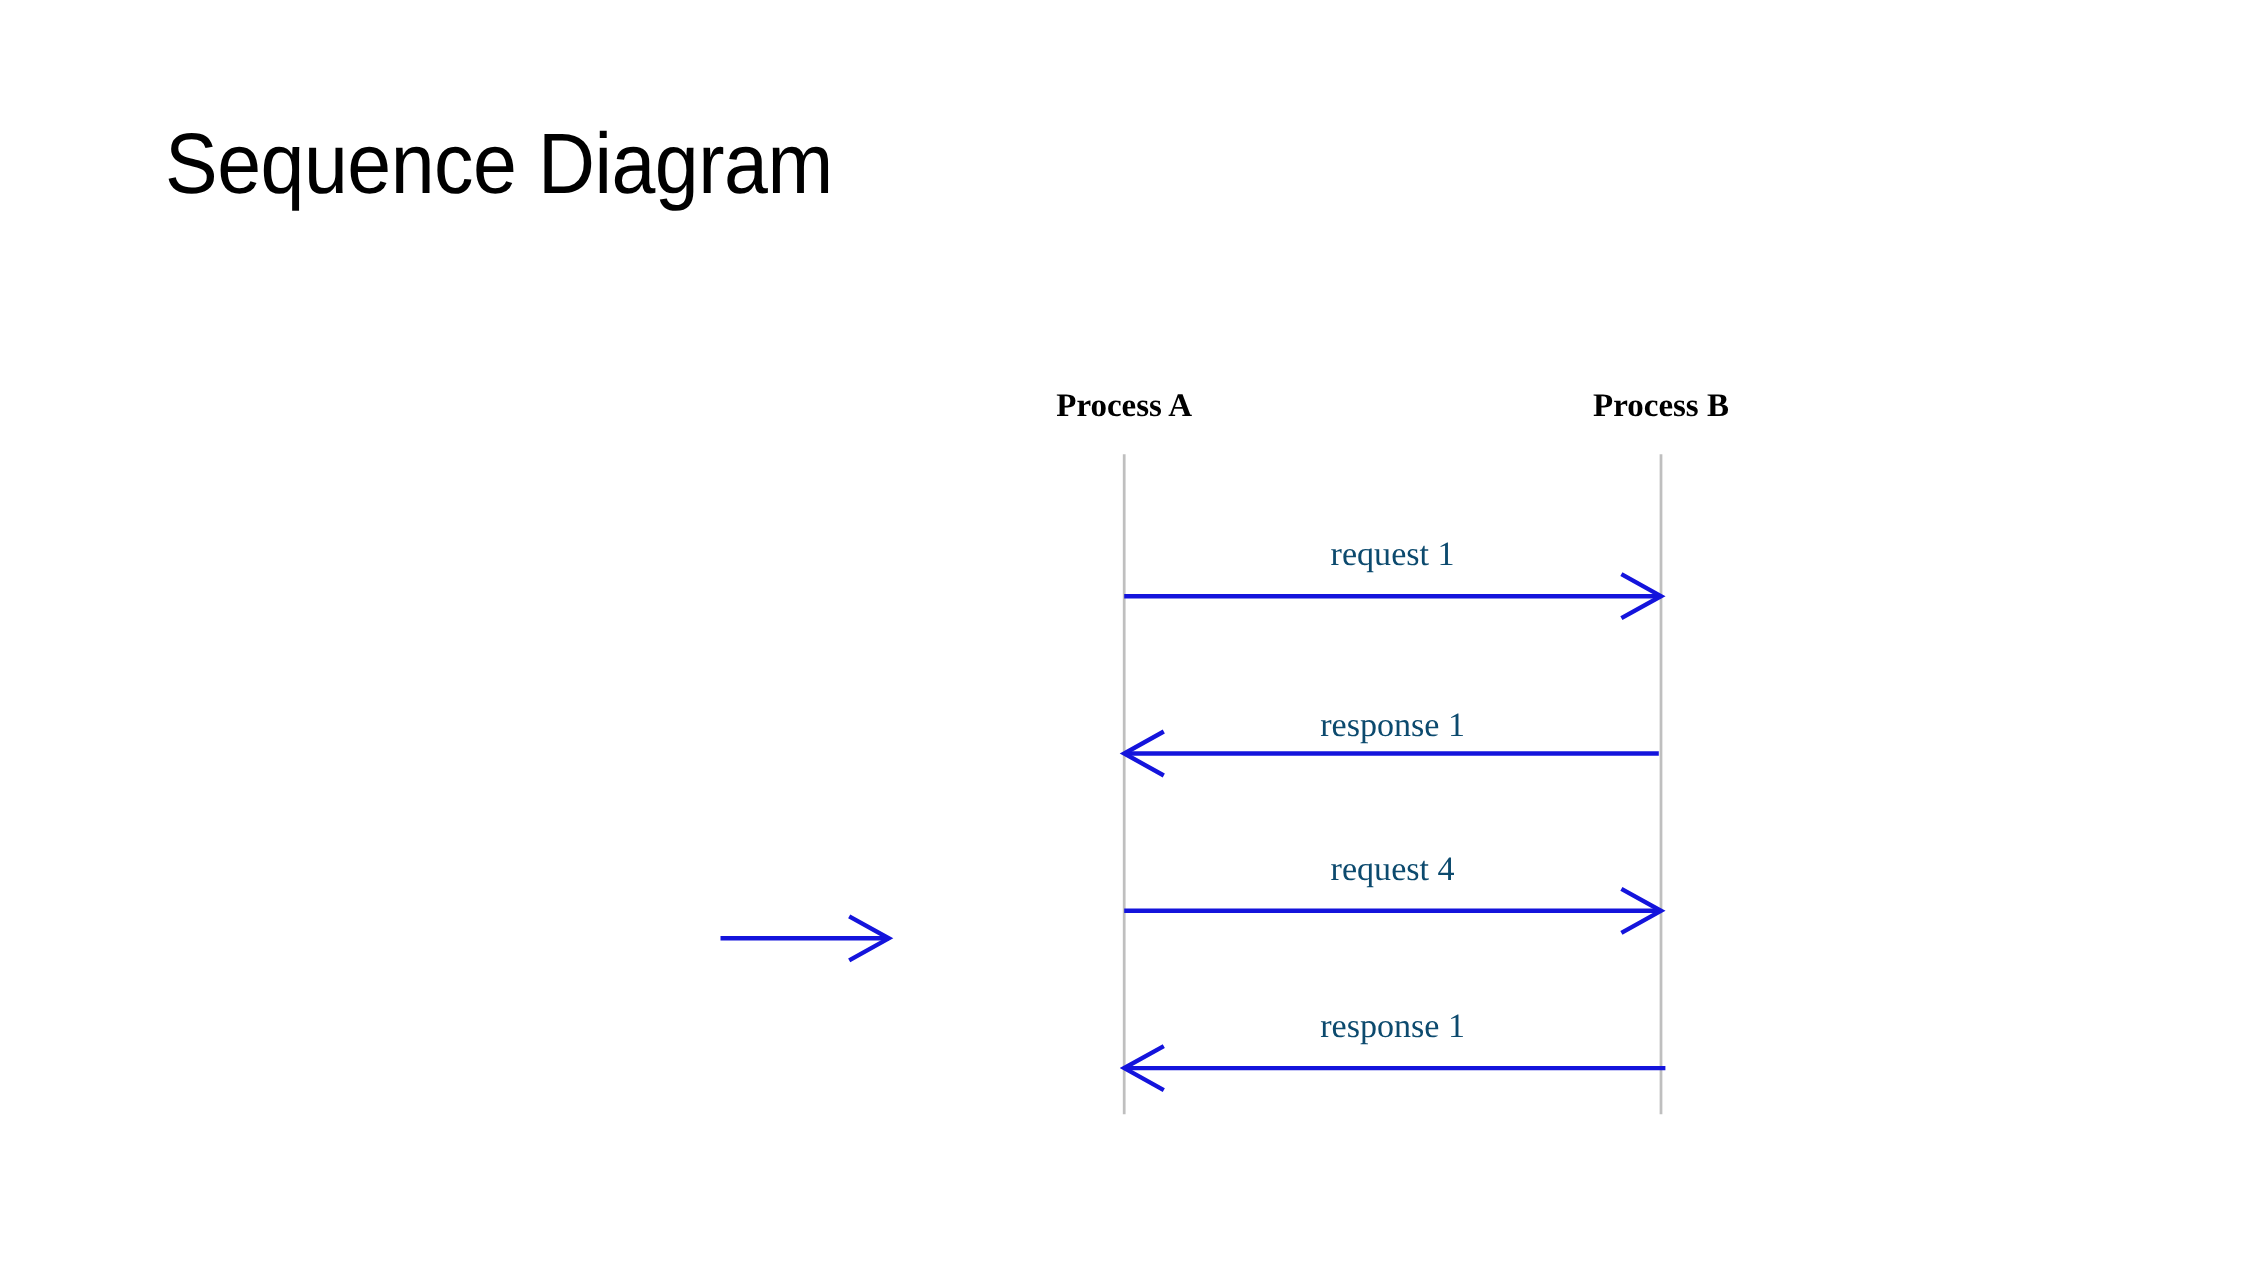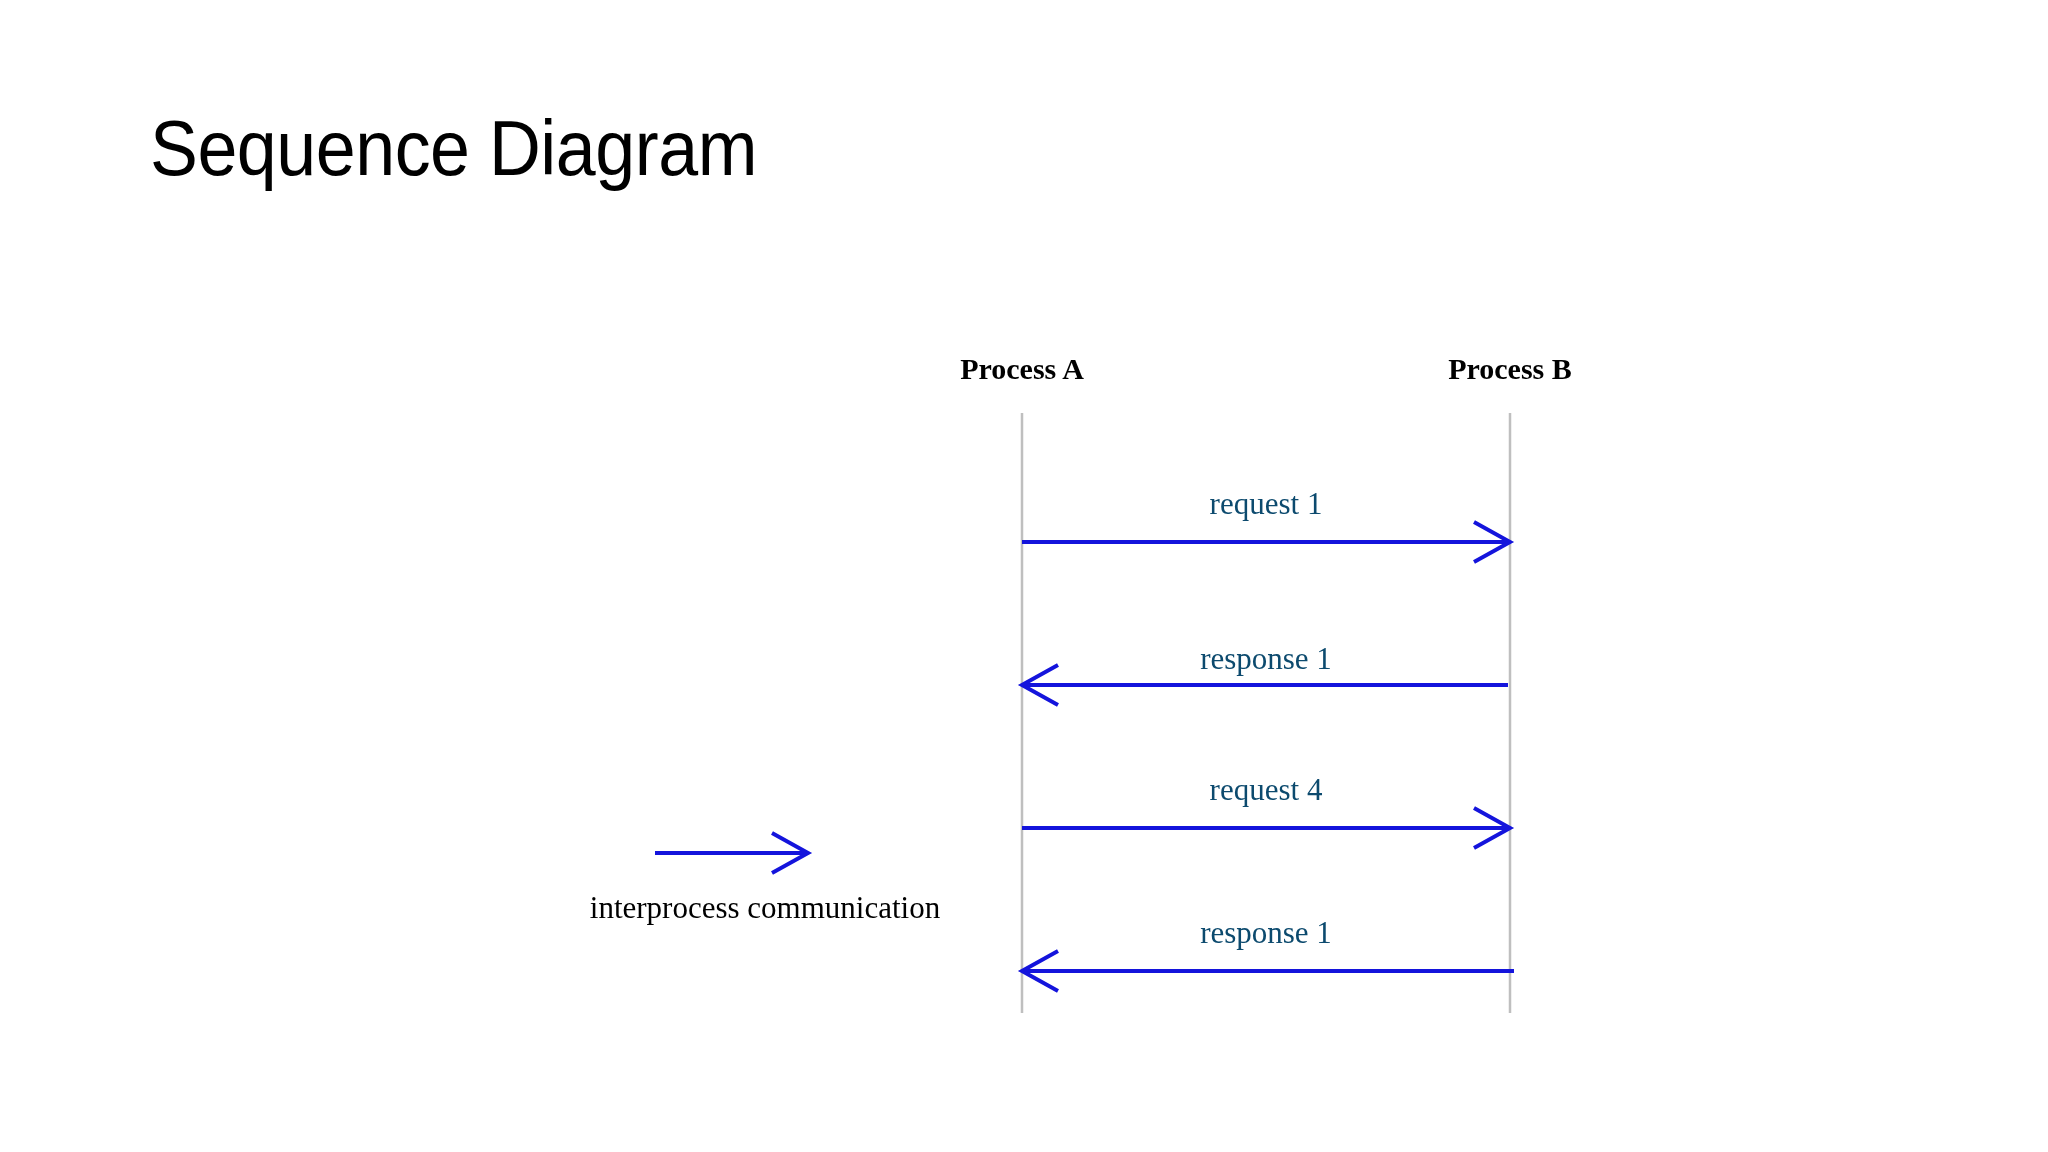--- a/index.html
+++ b/index.html
@@ -116,15 +116,14 @@
   <div class="participant-label" style="left:1510px; top:352px;">Process B</div>
 
   <div class="message-label" style="left:1266px; top:486px;">request 1</div>
 
   <div class="message-label" style="left:1266px; top:641px;">response 1</div>
 
   <div class="message-label" style="left:1266px; top:772px;">request 4</div>
 
   <div class="message-label" style="left:1266px; top:915px;">response 1</div>
 
-  <div class="legend-label" style="left:765px; top:890px;">interprocess communication</div>
 
 </div>
 
 </body></html>

